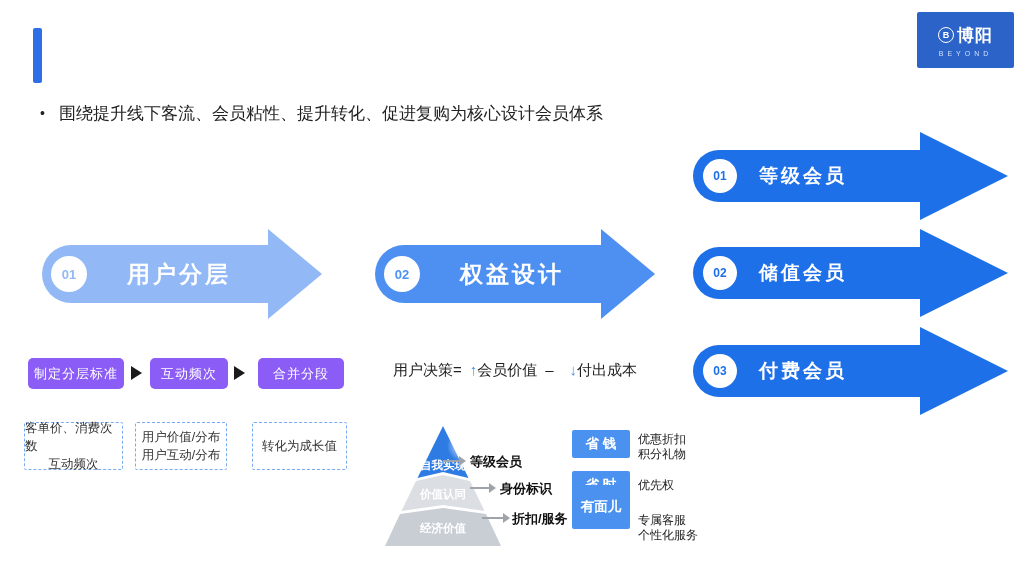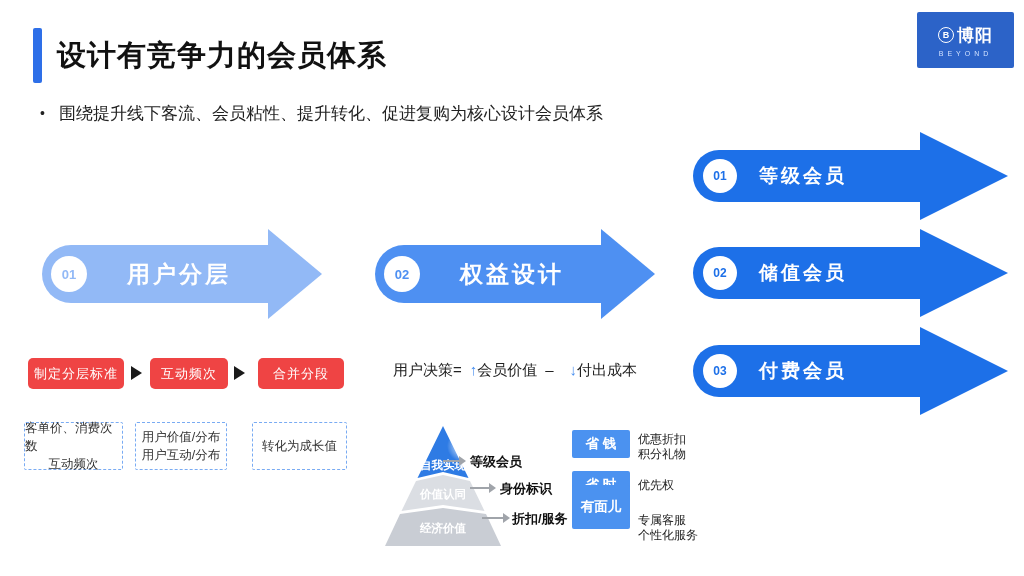--- a/index.html
+++ b/index.html
@@ -38,21 +38,21 @@
 
   .ma-body { height:52px; width:227px; border-radius:26px 0 0 26px; background:#1D70E8; left:693px; }
   .ma-body .badge { width:34px; height:34px; margin-left:10px; font-size:12px; color:#1D70E8; }
   .ma-label { color:#fff; font-size:19px; font-weight:bold; margin-left:22px; letter-spacing:3px; }
   .ma-head { border-top:44px solid transparent; border-bottom:44px solid transparent; border-left:88px solid #1D70E8; left:920px; }
   .ma1-body { top:150px; } .ma1-head { top:132px; }
   .ma2-body { top:247px; } .ma2-head { top:229px; }
   .ma3-body { top:345px; } .ma3-head { top:327px; }
 
   
-  .step { position:absolute; top:358px; height:31px; background:#ef4444; border-radius:5px; color:#fff; font-size:13px; display:flex; align-items:center; justify-content:center; letter-spacing:1px; }
+  .step { position:absolute; top:358px; height:31px; background:#8b5cf6; border-radius:5px; color:#fff; font-size:13px; display:flex; align-items:center; justify-content:center; letter-spacing:1px; }
   .step1 { left:28px; width:96px; }
   .step2 { left:150px; width:78px; }
   .step3 { left:258px; width:86px; }
   .tri { position:absolute; top:366px; width:0; height:0; border-top:7px solid transparent; border-bottom:7px solid transparent; border-left:11px solid #1a1a1a; }
   .tri1 { left:131px; } .tri2 { left:234px; }
 
   
   .note { position:absolute; top:422px; height:48px; border:1.5px dashed #79ABF3; border-radius:2px; background:#fff; display:flex; flex-direction:column; align-items:center; justify-content:center; font-size:12.5px; color:#333; line-height:18px; }
   .note1 { left:24px; width:99px; }
   .note2 { left:135px; width:92px; }
@@ -86,21 +86,20 @@
   .bd1 { top:432px; }
   .bd2 { top:478px; }
   .bd3 { top:513px; }
 </style>
 </head>
 <body>
 
 <div class="slide">
 
   <div class="abs title-bar"></div>
-  <div class="abs page-title">设计有竞争力的会员体系</div>
   <div class="abs logo">
     <div class="logo-row">
       <span class="logo-circle">B</span>
       <span class="logo-cn">博阳</span>
     </div>
     <div class="logo-en">BEYOND</div>
   </div>
 
   <div class="abs bullet-row">
     <span class="bullet-dot">•</span>

